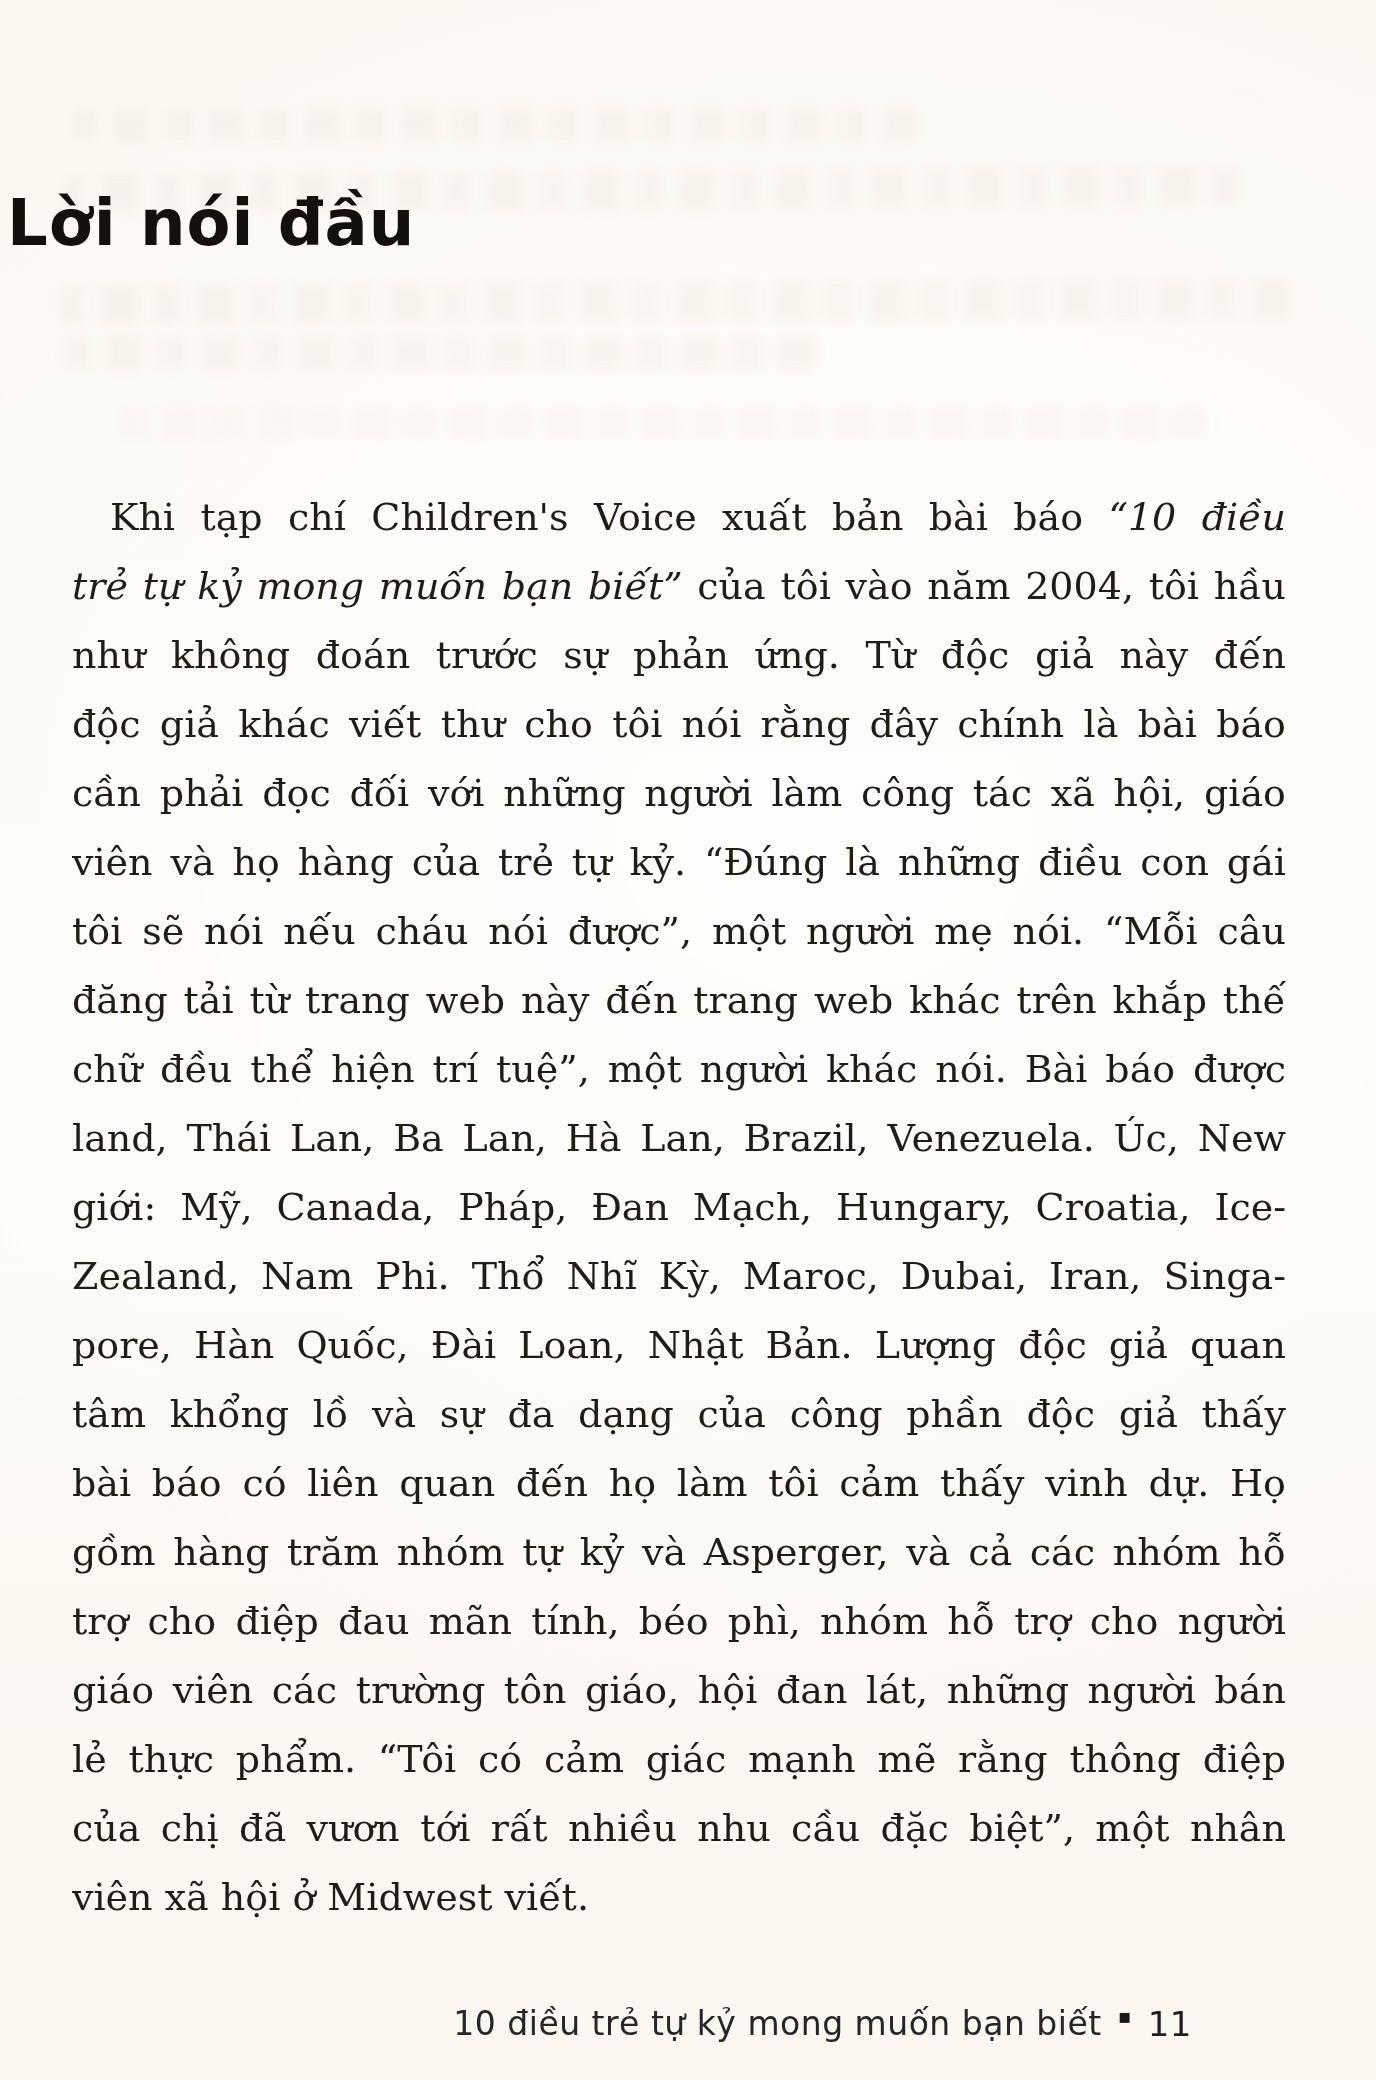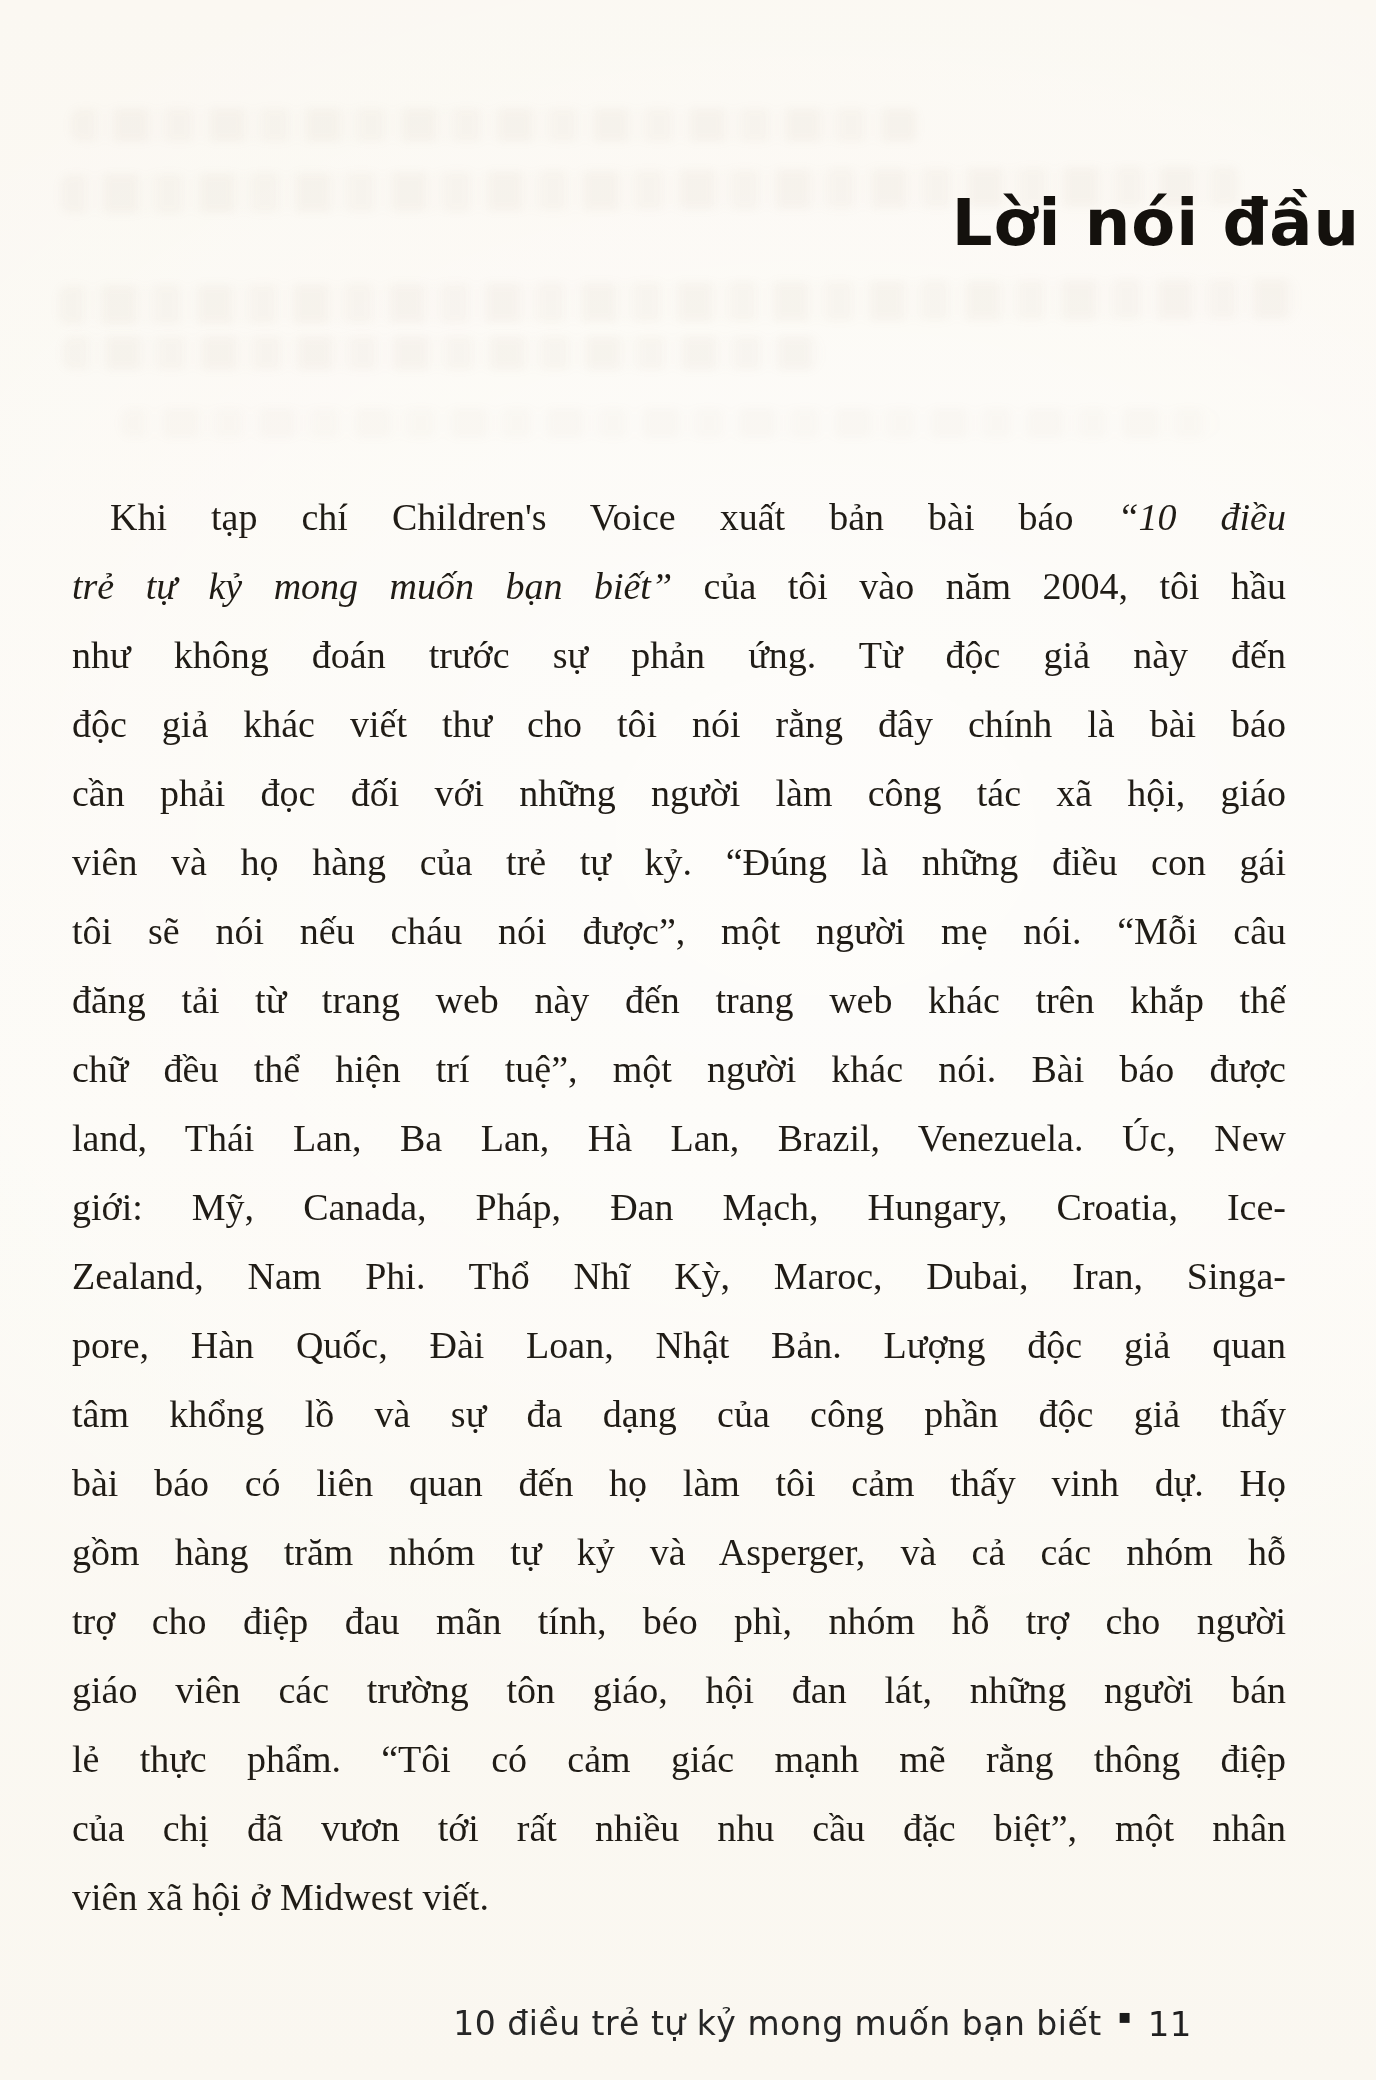--- a/index.html
+++ b/index.html
@@ -39,44 +39,44 @@
   .ghost3 { left: 58px;  top: 282px; width: 1240px; height: 40px; transform: rotate(-0.3deg); }
   .ghost4 { left: 62px;  top: 336px; width: 760px;  height: 34px; }
   .ghost5 { left: 120px; top: 408px; width: 1100px; height: 30px; opacity: 0.35; }
 
   .title {
     position: absolute;
     left: 0;
     top: 186px;
     width: 1360px;
     margin: 0;
-    text-align: right;
+    text-align: left;
     font-family: "DejaVu Sans", "Liberation Sans", sans-serif;
     font-weight: bold;
     font-size: 64px;
     letter-spacing: 1px;
     color: #14110d;
+    padding-left: 7px;
   }
 
   .body-text {
     position: absolute;
     left: 72px;
     top: 483px;
     width: 1214px;
     font-size: 38px;
     line-height: 69px;
     color: #201c16;
   }
   .line {
     height: 69px;
     overflow: hidden;
     text-align: justify;
     text-align-last: justify;
     white-space: normal;
-    font-family: Liberation Serif, serif;
   }
   .line.indent { text-indent: 38px; }
   .line.no-justify { text-align-last: left; }
   .italic { font-style: italic; }
 
   .footer {
     position: absolute;
     top: 2004px;
     right: 184px;
     display: flex;

